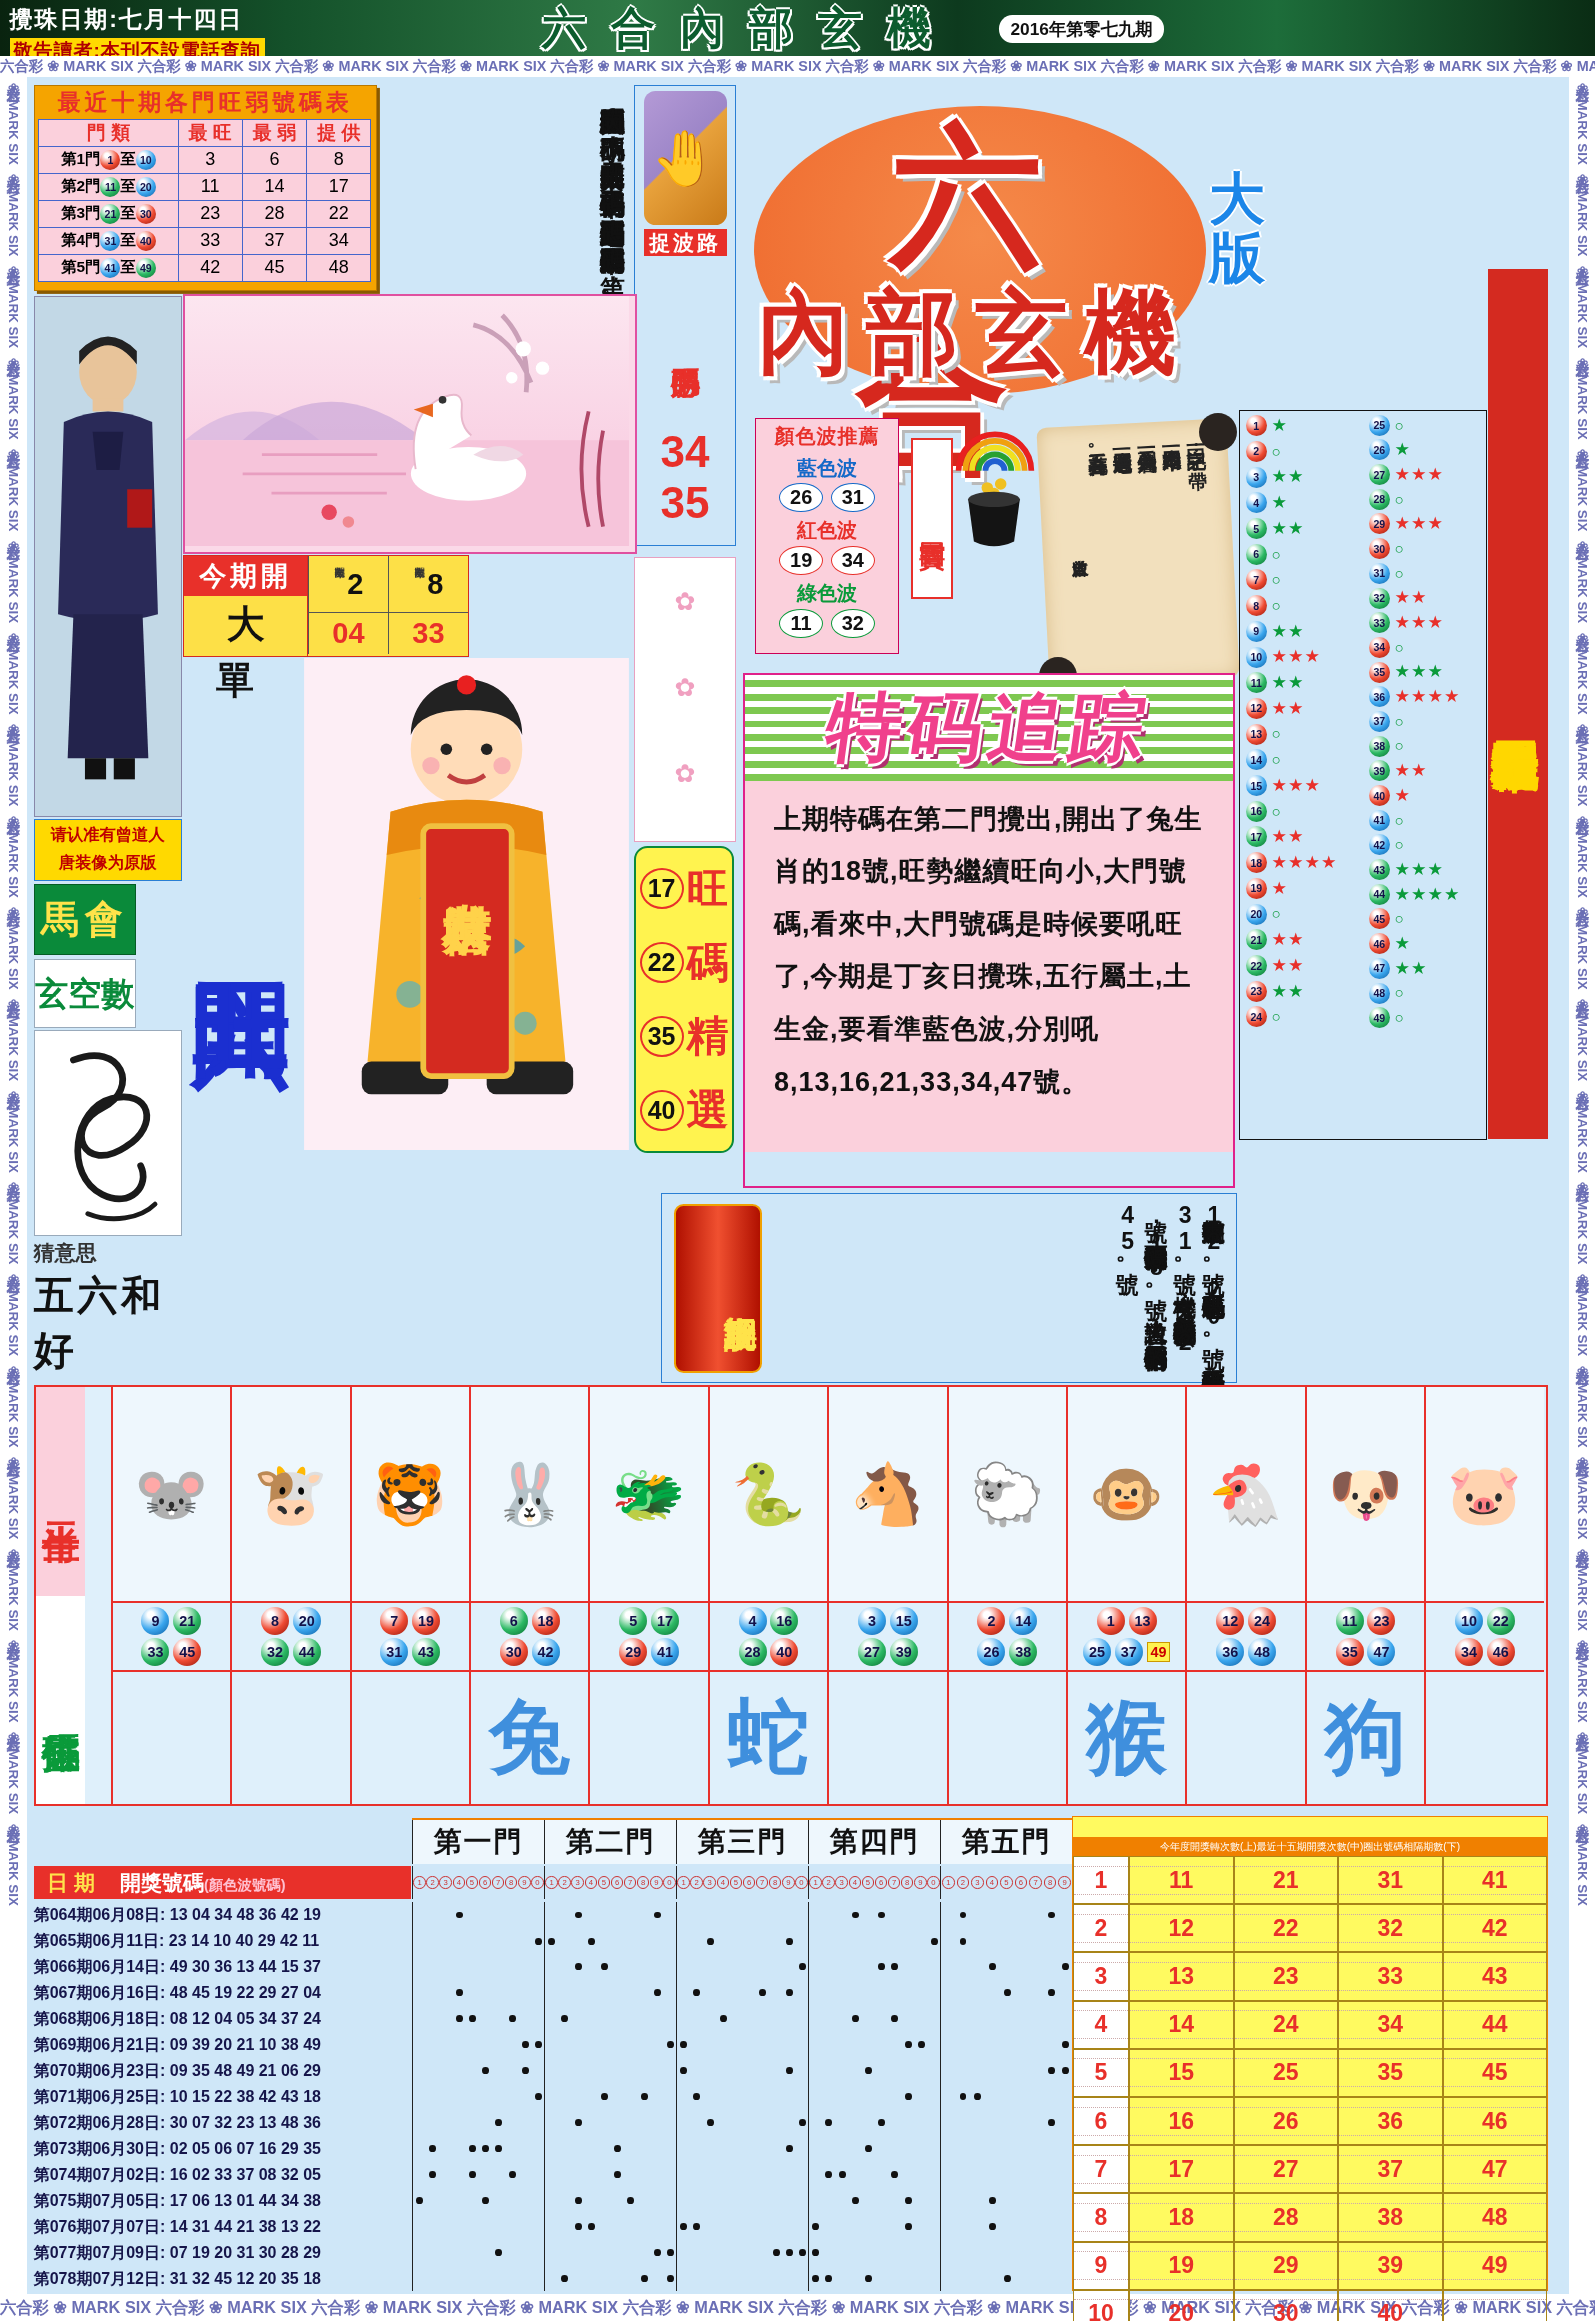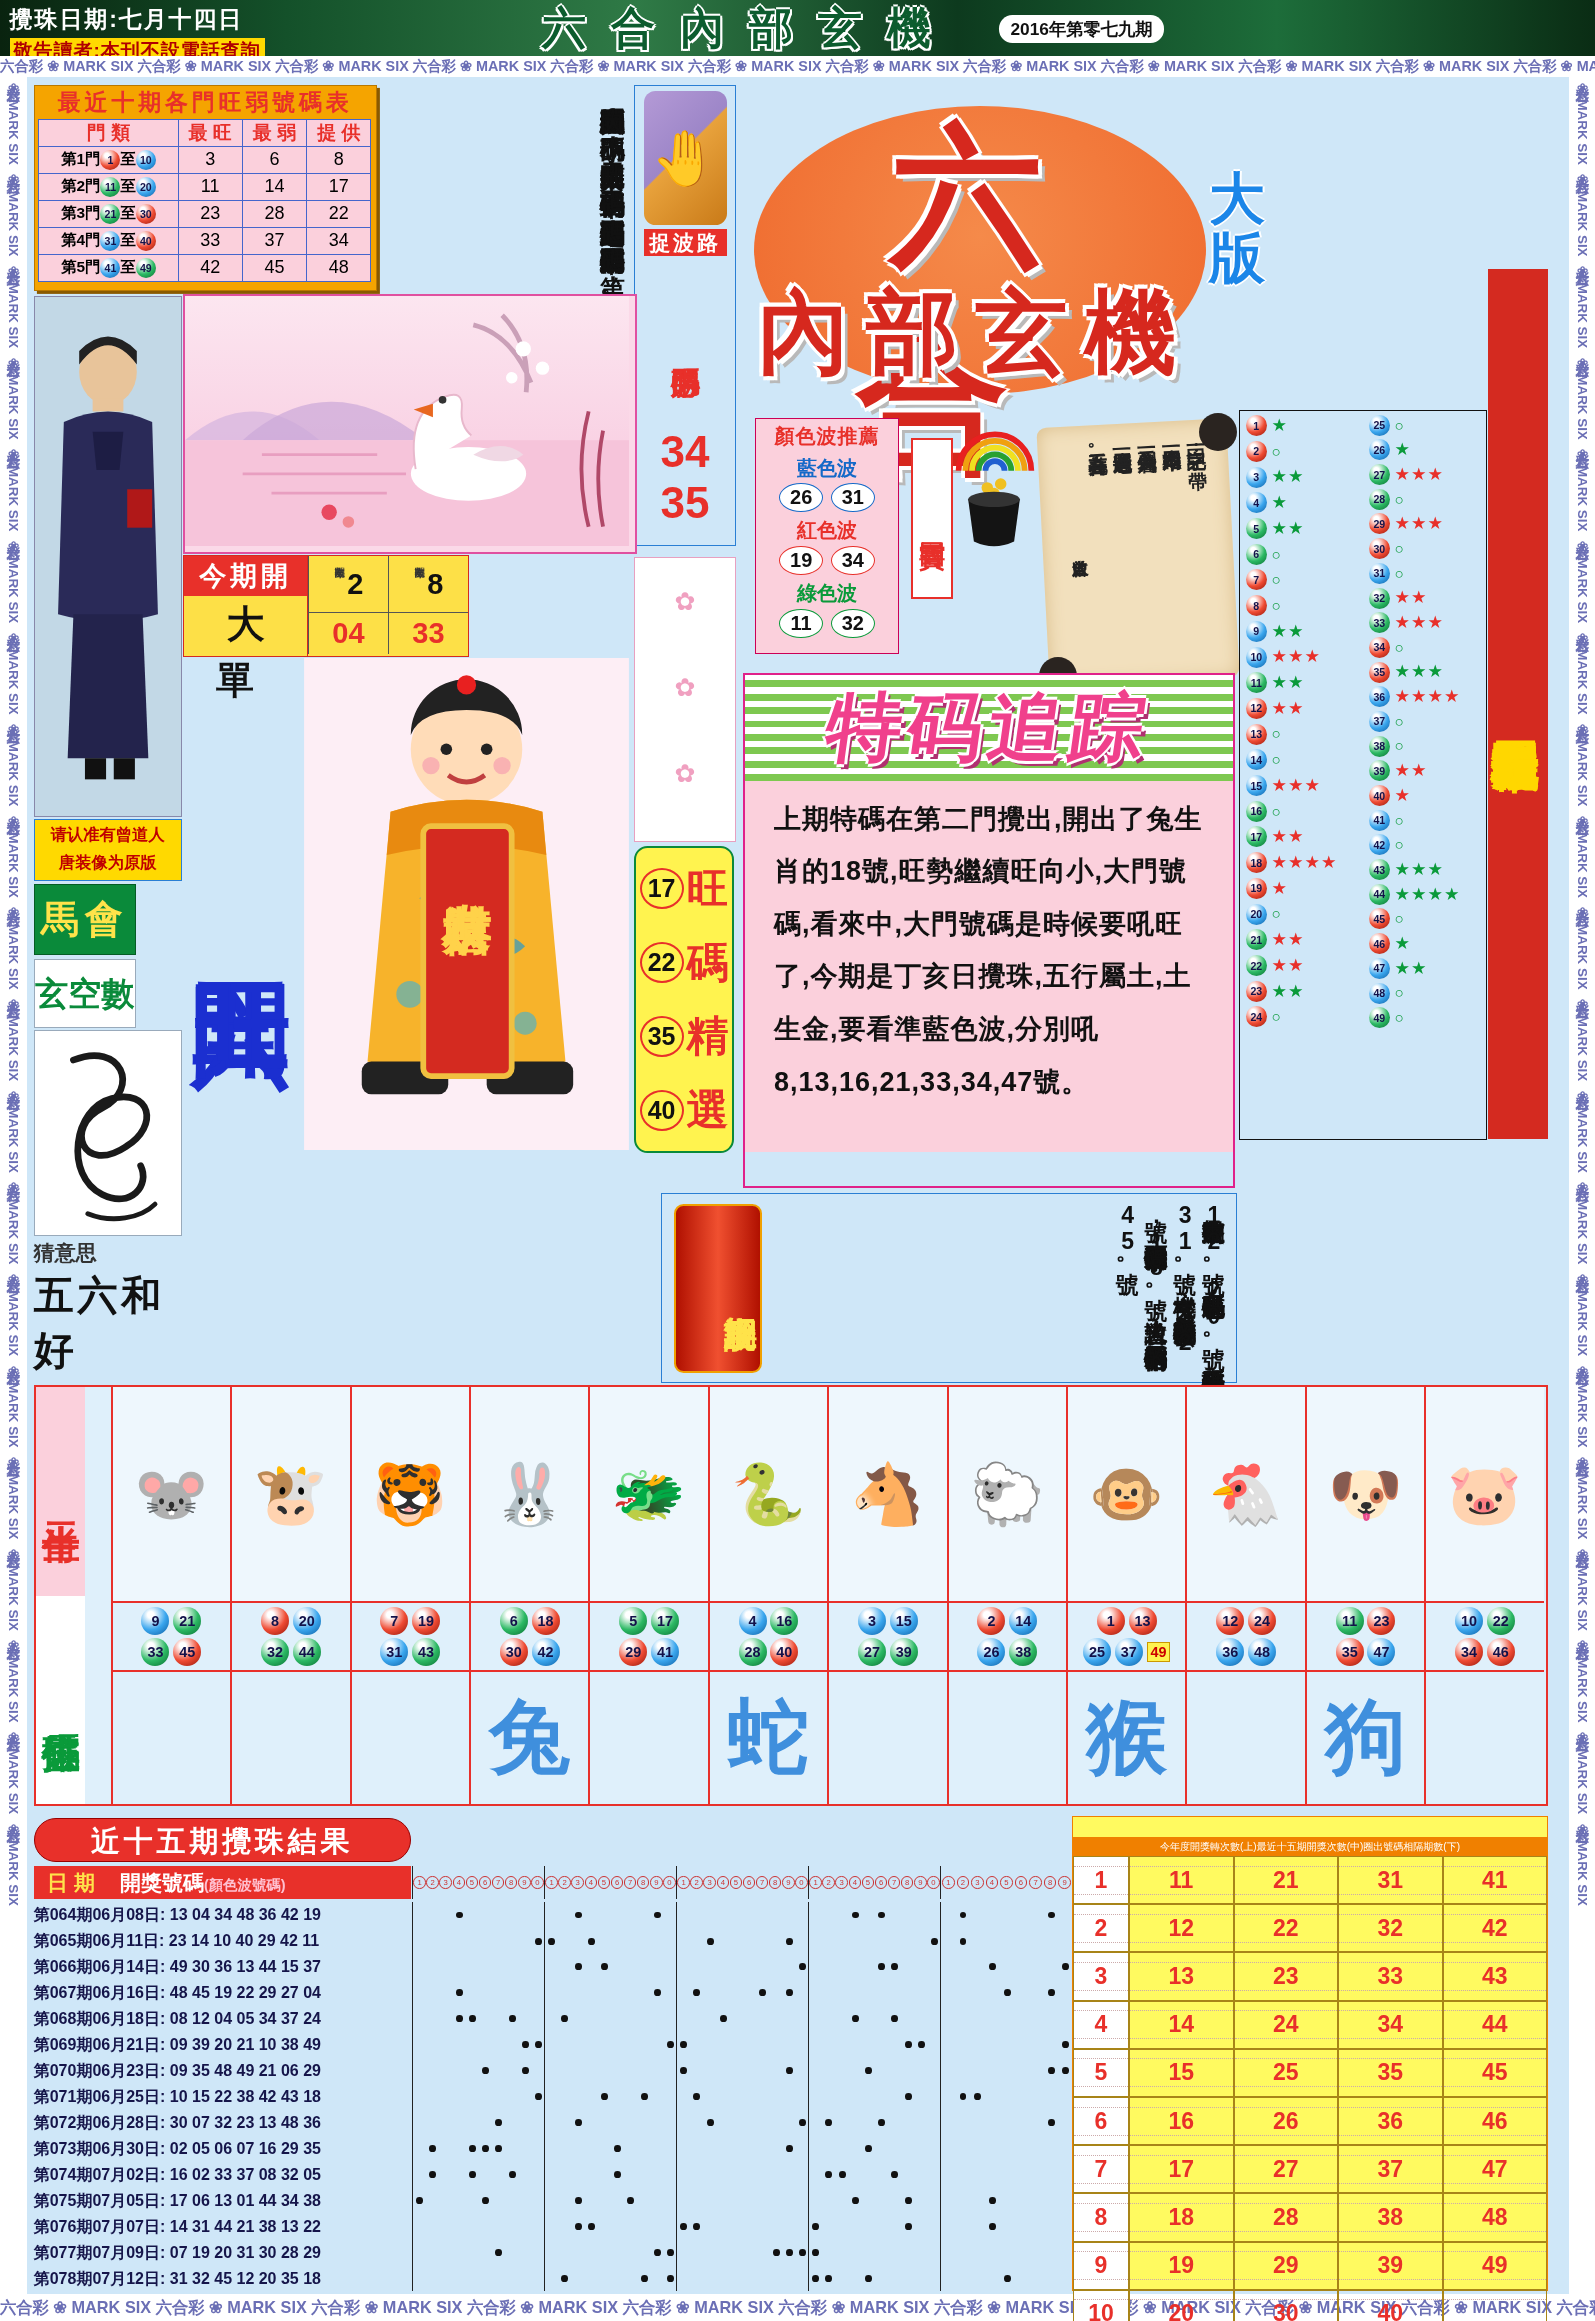--- a/index.html
+++ b/index.html
@@ -823,21 +823,20 @@
         <div class="zd-cell zd-name">蛇</div>
         <div class="zd-cell zd-name"></div>
         <div class="zd-cell zd-name"></div>
         <div class="zd-cell zd-name">猴</div>
         <div class="zd-cell zd-name"></div>
         <div class="zd-cell zd-name">狗</div>
         <div class="zd-cell zd-name"></div>
       </div>
   </div>
 
-  <div id="res-title" class="abs">近十五期攪珠結果</div>
   <div id="res-sub" class="abs">
     <span class="d">日 期</span><span>開獎號碼</span><span class="n2">(顏色波號碼)</span>
   </div>
   <div id="res-rows" class="abs">
       <div class="res-row">第064期06月08日:  13 04 34 48 36 42 19</div>
       <div class="res-row">第065期06月11日:  23 14 10 40 29 42 11</div>
       <div class="res-row">第066期06月14日:  49 30 36 13 44 15 37</div>
       <div class="res-row">第067期06月16日:  48 45 19 22 29 27 04</div>
       <div class="res-row">第068期06月18日:  08 12 04 05 34 37 24</div>
       <div class="res-row">第069期06月21日:  09 39 20 21 10 38 49</div>
@@ -845,20 +844,27 @@
       <div class="res-row">第071期06月25日:  10 15 22 38 42 43 18</div>
       <div class="res-row">第072期06月28日:  30 07 32 23 13 48 36</div>
       <div class="res-row">第073期06月30日:  02 05 06 07 16 29 35</div>
       <div class="res-row">第074期07月02日:  16 02 33 37 08 32 05</div>
       <div class="res-row">第075期07月05日:  17 06 13 01 44 34 38</div>
       <div class="res-row">第076期07月07日:  14 31 44 21 38 13 22</div>
       <div class="res-row">第077期07月09日:  07 19 20 31 30 28 29</div>
       <div class="res-row">第078期07月12日:  31 32 45 12 20 35 18</div>
     </div>
 
+  <div id="gates-head" class="abs">
+      <div class="gate-cell">第一門</div>
+      <div class="gate-cell">第二門</div>
+      <div class="gate-cell">第三門</div>
+      <div class="gate-cell">第四門</div>
+      <div class="gate-cell">第五門</div>
+    </div>
   <div id="gates-mini" class="abs">
       <div class="mini-col">
         <span class="mini-dot">1</span>
         <span class="mini-dot">2</span>
         <span class="mini-dot">3</span>
         <span class="mini-dot">4</span>
         <span class="mini-dot">5</span>
         <span class="mini-dot">6</span>
         <span class="mini-dot">7</span>
         <span class="mini-dot">8</span>

